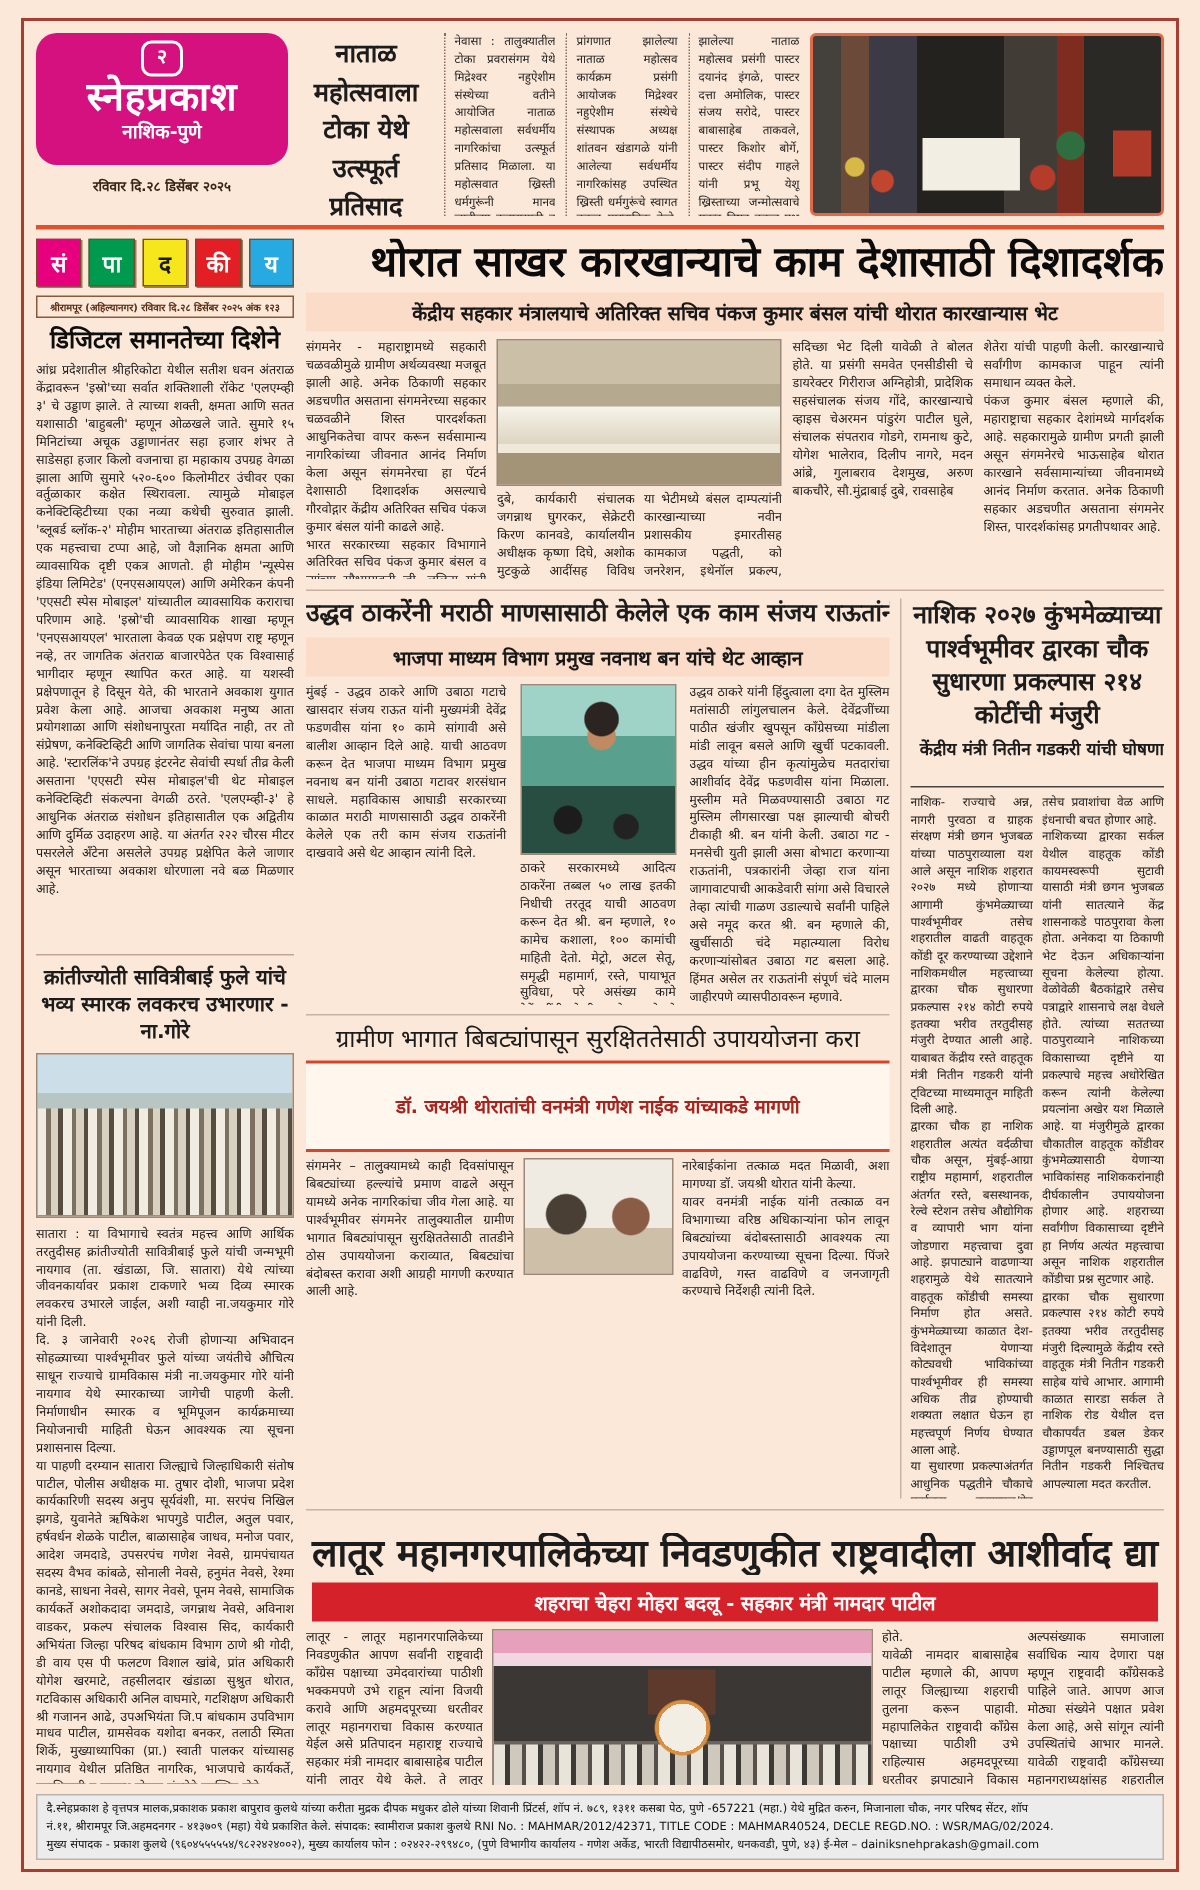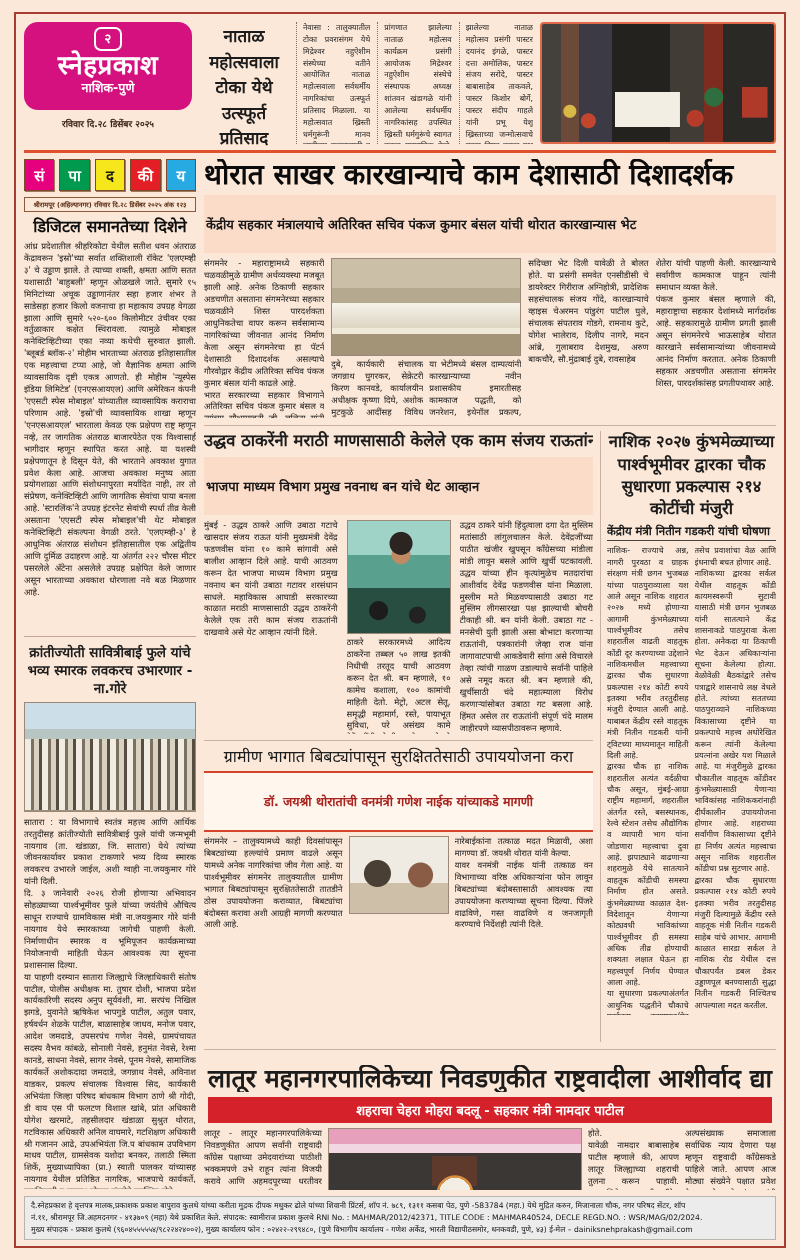--- a/index.html
+++ b/index.html
@@ -42,22 +42,22 @@
   .ed-title{font-size:16px;font-weight:800;text-align:center;margin:2px 0 4px;color:#0e0e0e}
   .ed-body{height:388px}
   .sav-head{font-size:13.5px;font-weight:800;text-align:center;line-height:1.35;margin:7px 0 4px;border-top:1px solid #c3a392;padding-top:6px}
   .ph-crowd{height:110px;margin:2px 0 5px;
     background:
       repeating-linear-gradient(90deg,#f1ece1 0 6px,#7c7160 6px 9px,#d9d2c3 9px 14px,#564c3f 14px 17px) 0 100%/100% 66% no-repeat,
       linear-gradient(180deg,#ccdfe9 0 24%,#b7c6c2 24% 34%,#9b9079 34% 100%)}
   .sav-body{height:372px}
 
   
-  .h-thorat{font-size:28px;font-weight:800;text-align:left;line-height:1.12;color:#0b0b0b;white-space:nowrap;overflow:hidden}
-  .band{font-weight:800;font-size:13px;padding:20px 2px;margin:5px 0;white-space:nowrap;overflow:hidden}
+  .h-thorat{font-size:28px;font-weight:800;text-align:right;line-height:1.12;color:#0b0b0b;white-space:nowrap;overflow:hidden}
+  .band{font-weight:800;text-align:center;font-size:13px;padding:4px 2px;margin:5px 0;white-space:nowrap;overflow:hidden}
   .band-pink{background:#fbdcc8;color:#181818}
   .thorat-cols{display:flex;gap:7px;height:160px}
   .colph{width:190px;flex:none;display:flex;flex-direction:column;gap:3px;min-width:0}
   .ph-thorat{height:98px;flex:none;
     background:
       linear-gradient(#f6f3ea,#ded5c2) 0 62%/100% 26% no-repeat,
       linear-gradient(180deg,#cbbfa8 0 30%,#b5a98f 30% 48%,#efe9da 48% 78%,#a39478 78% 100%)}
   .mini-cols{display:flex;gap:6px;flex:1;min-height:0}
 
   
@@ -80,21 +80,21 @@
   .band-leo{border-top:2px solid #d5452b;border-bottom:2px solid #d5452b;background:#fff6ee;color:#a8231d;font-size:12.5px;font-weight:800;text-align:center;padding:20px;margin:4px 0;white-space:nowrap;overflow:hidden}
   .leo-cols{display:flex;gap:6px;height:206px}
   .lcol-mid{width:100px;flex:none;display:flex;flex-direction:column;gap:3px;min-width:0}
   .ph-meet{height:78px;flex:none;
     background:
       radial-gradient(circle at 28% 48%, #4a3f35 0 13px, rgba(0,0,0,0) 14px),
       radial-gradient(circle at 72% 50%, #8a5c46 0 12px, rgba(0,0,0,0) 13px),
       linear-gradient(180deg,#efeae2 0 60%,#cdbfa8 60% 100%)}
 
   .h-nashik{font-size:16.5px;font-weight:800;line-height:1.35;text-align:center}
-  .sub-nashik{font-size:11.5px;font-weight:800;text-align:left;border-bottom:1px solid #444;margin:3px 0 4px;padding-bottom:2px;white-space:nowrap;overflow:hidden}
+  .sub-nashik{font-size:11.5px;font-weight:800;text-align:right;border-bottom:1px solid #444;margin:3px 0 4px;padding-bottom:18px;white-space:nowrap;overflow:hidden}
   .nashik-cols{display:flex;gap:6px;height:470px}
   .nashik-cols .body{font-size:8px}
 
   
   .art-latur{margin-top:7px;border-top:1px solid #c9b0a2;padding-top:15px}
   .h-latur{font-size:25px;font-weight:800;text-align:center;line-height:1.1;white-space:nowrap;overflow:hidden}
   .band-red{background:#d5222a;color:#fff;font-size:13px;font-weight:800;text-align:center;padding:4px;margin:5px 4px;white-space:nowrap;overflow:hidden}
   .latur-cols{display:flex;gap:6px;height:176px}
   .latur-c1{width:118px;flex:none}
   .latur-phcol{width:254px;flex:none;display:flex;flex-direction:column;gap:3px;min-width:0}
@@ -236,19 +236,19 @@
           <div class="col body">होते.
 यावेळी नामदार बाबासाहेब पाटील म्हणाले की, आपण लातूर जिल्ह्याच्या शहराची तुलना करून पाहावी. महापालिकेत राष्ट्रवादी काँग्रेस पक्षाच्या पाठीशी उभे राहिल्यास अहमदपूरच्या धरतीवर झपाट्याने विकास होईल. लातूर शहरात राष्ट्रवादी काँग्रेसची सत्ता आणण्यात येईल. अल्पसंख्याक समाजाला काँग्रेस पक्षाने फसविले व राष्ट्रवादी</div>
           <div class="col body">अल्पसंख्याक समाजाला सर्वाधिक न्याय देणारा पक्ष म्हणून राष्ट्रवादी काँग्रेसकडे पाहिले जाते. आपण आज मोठ्या संख्येने पक्षात प्रवेश केला आहे, असे सांगून त्यांनी उपस्थितांचे आभार मानले. यावेळी राष्ट्रवादी काँग्रेसच्या महानगराध्यक्षांसह शहरातील पदाधिकारी यांची भाषणे झाली. कार्यक्रमास नागरिक मोठ्या संख्येने उपस्थित होते.</div>
         </div>
       </div>
 
     </div>
   </div>
 
   <div class="footer">
-    <div>दै.स्नेहप्रकाश हे वृत्तपत्र मालक,प्रकाशक प्रकाश बापुराव कुलथे यांच्या करीता मुद्रक दीपक मधुकर ढोले यांच्या शिवानी प्रिंटर्स, शॉप नं. ७८९, १३११ कसबा पेठ, पुणे -583784 (महा.) येथे मुद्रित करुन, मिजानाला चौक, नगर परिषद सेंटर, शॉप</div>
+    <div>दै.स्नेहप्रकाश हे वृत्तपत्र मालक,प्रकाशक प्रकाश बापुराव कुलथे यांच्या करीता मुद्रक दीपक मधुकर ढोले यांच्या शिवानी प्रिंटर्स, शॉप नं. ७८९, १३११ कसबा पेठ, पुणे -657221 (महा.) येथे मुद्रित करुन, मिजानाला चौक, नगर परिषद सेंटर, शॉप</div>
     <div>नं.११, श्रीरामपूर जि.अहमदनगर - ४१३७०९ (महा) येथे प्रकाशित केले. संपादक: स्वामीराज प्रकाश कुलथे RNI No. : MAHMAR/2012/42371,  TITLE CODE : MAHMAR40524,  DECLE REGD.NO. : WSR/MAG/02/2024.</div>
     <div>मुख्य संपादक - प्रकाश कुलथे (९६०४५५५५५४/९८२२४२४००२), मुख्य कार्यालय फोन : ०२४२२-२९९४८०, (पुणे विभागीय कार्यालय - गणेश अर्केड, भारती विद्यापीठसमोर, धनकवडी, पुणे, ४३) ई-मेल – dainiksnehprakash@gmail.com</div>
   </div>
 
  </div>
 </div>
 
 </body></html>

